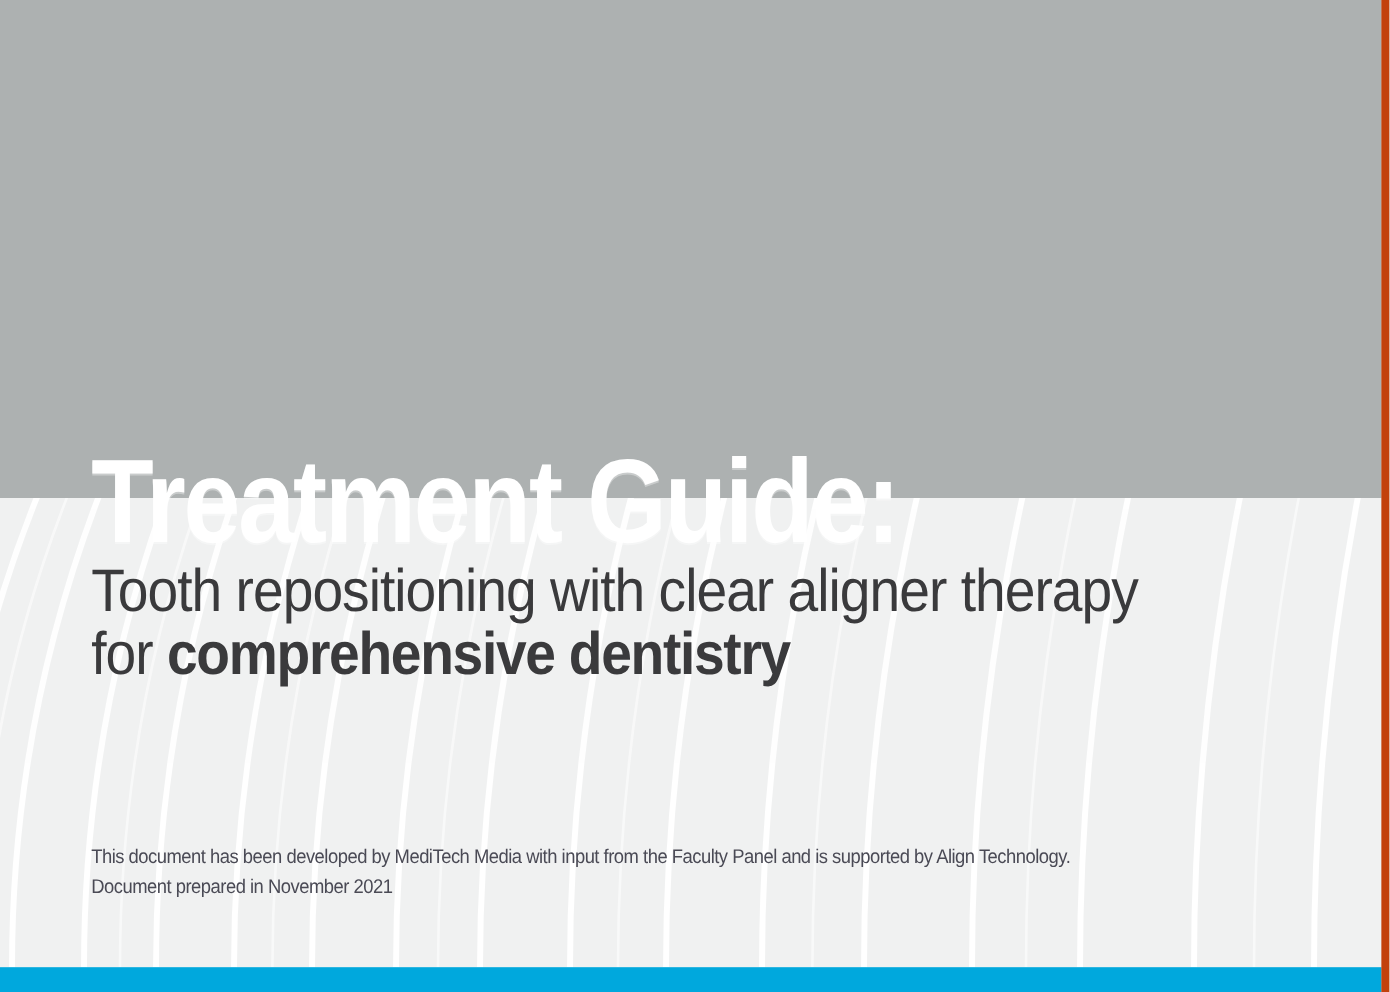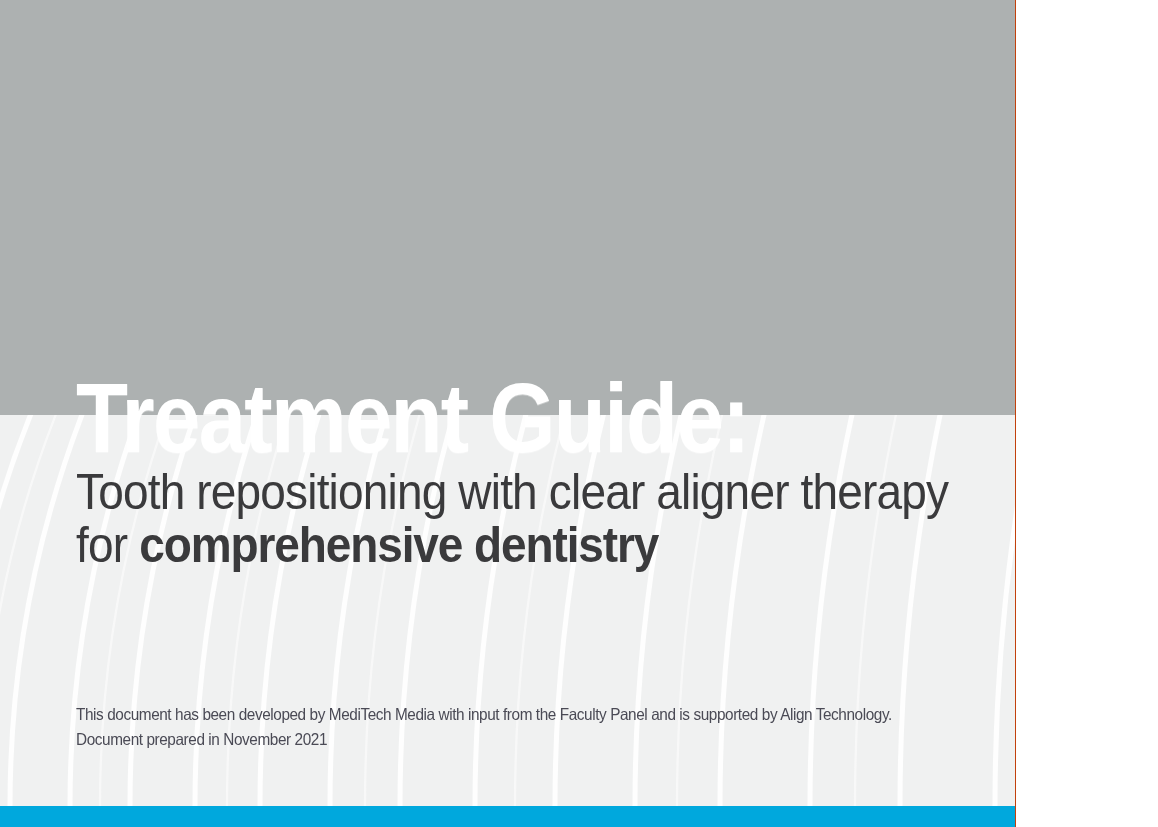--- a/index.html
+++ b/index.html
@@ -6,25 +6,25 @@
     margin: 0;
     padding: 0;
     background: #ffffff;
   }
   body {
     font-family: "Liberation Sans", sans-serif;
   }
 
   .page {
     position: relative;
-    width: 1016px;
+    width: 1158px;
     height: 827px;
     overflow: hidden;
     box-sizing: border-box;
-    border-right: 1px solid #c2410c;
+    border-right: 7px solid #c2410c;
     background: #f0f1f1;
   }
 
   
   .hero-band {
     position: absolute;
     left: 0;
     top: 0;
     width: 1158px;
     height: 415px;

